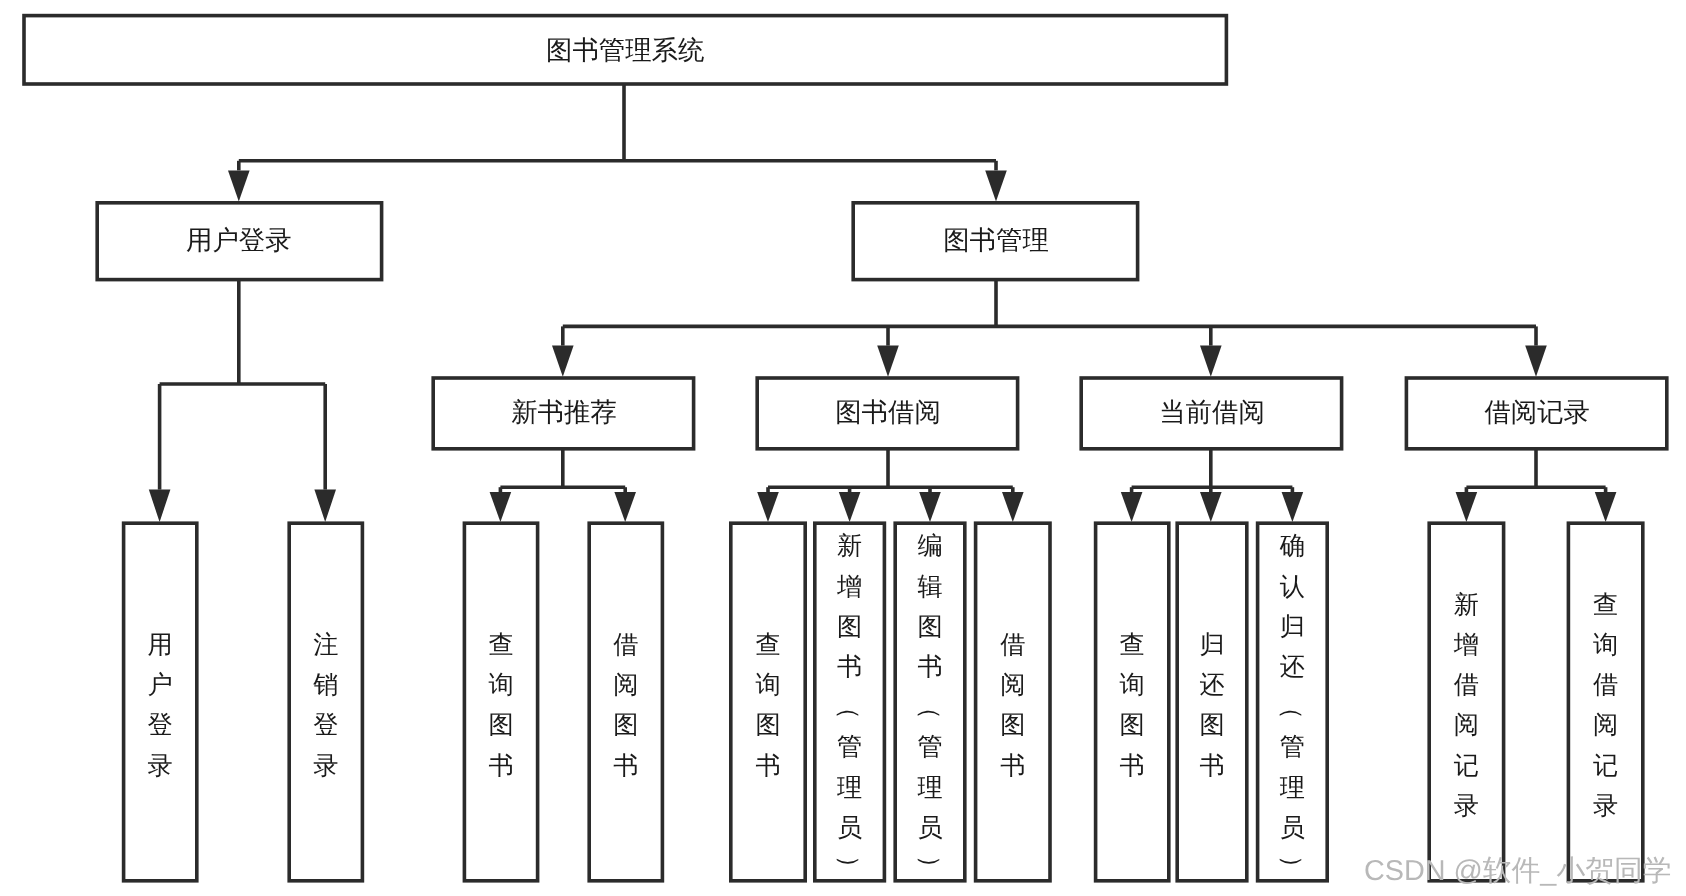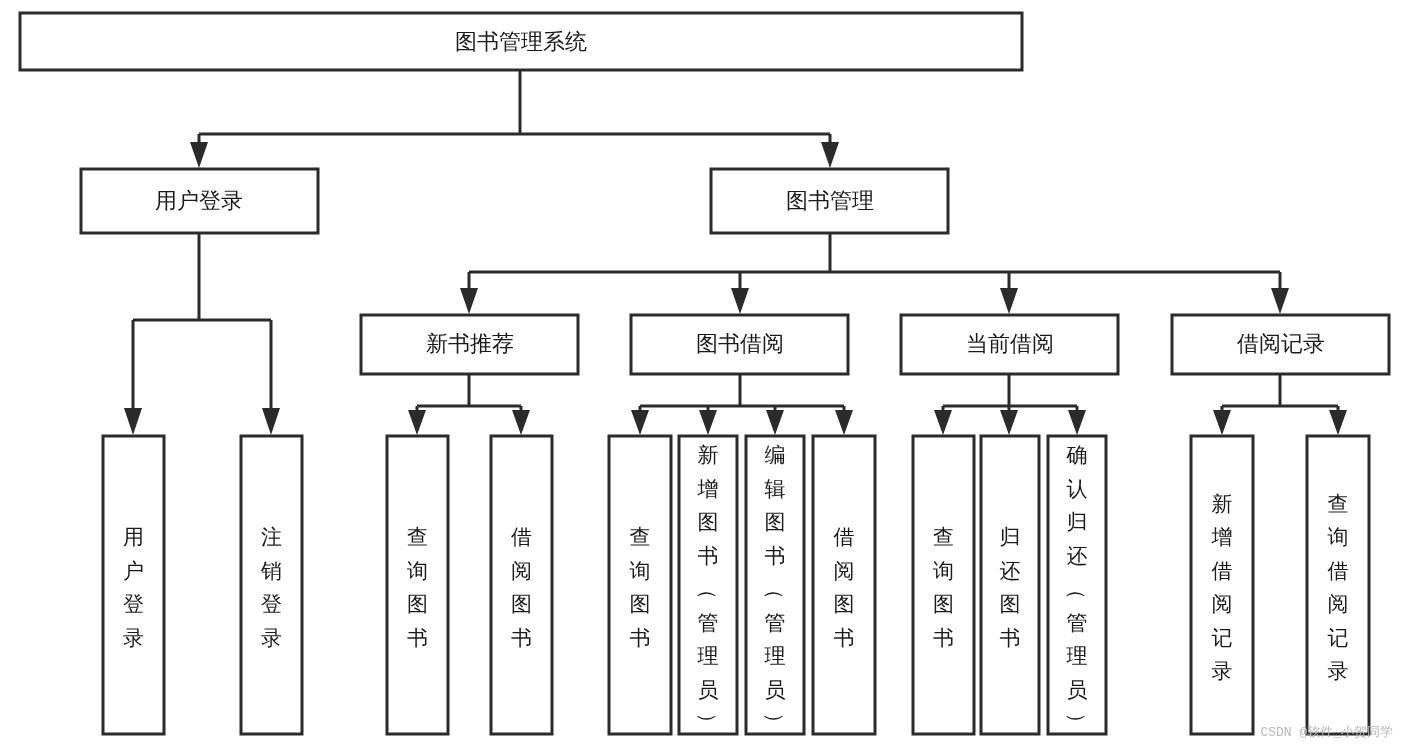--- a/index.html
+++ b/index.html
@@ -51,22 +51,22 @@
     fill: none;
   }
   .edge-arrow {
     fill: #2b2b2b;
     stroke: none;
   }
   .watermark {
     position: absolute;
     right: 12px;
     bottom: 6px;
-    font-family: Liberation Mono, monospace;
-    font-size: 13px;
+    font-family: Liberation Sans, sans-serif;
+    font-size: 24px;
     color: #b8b8b8;
     white-space: nowrap;
     user-select: none;
   }
 </style>
 </head>
 <body>
 
 <div id="diagram-root">
   <svg class="flow" viewBox="0 0 1405 747" xmlns="http://www.w3.org/2000/svg">

